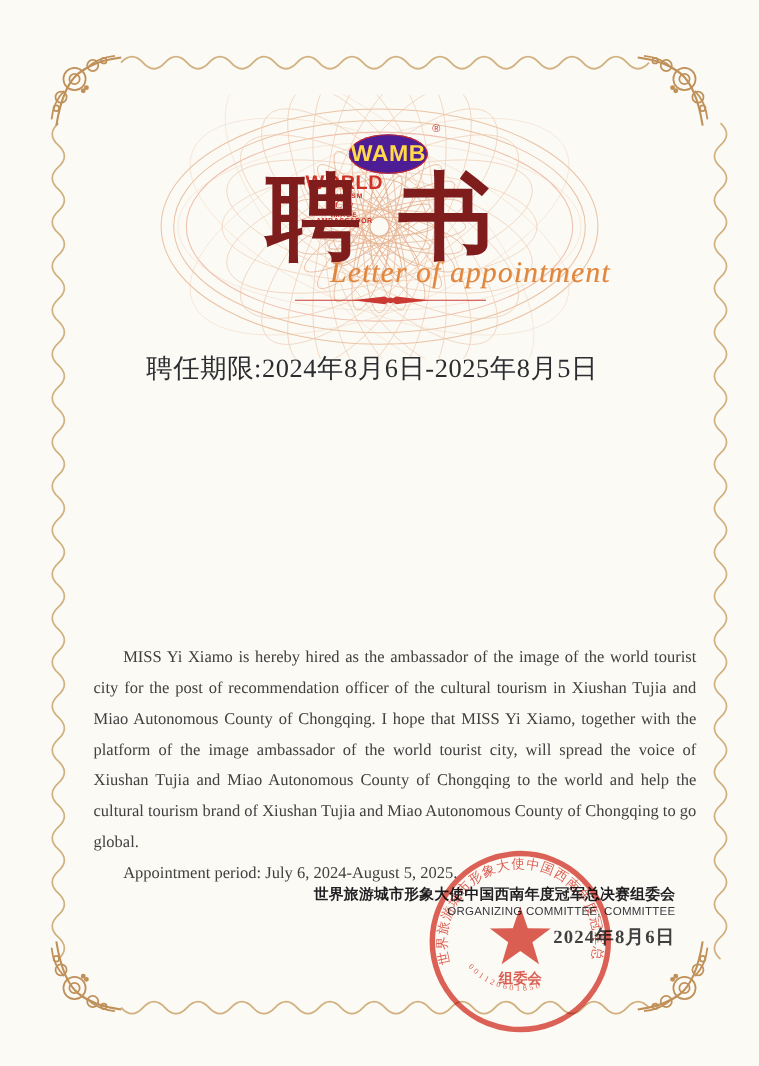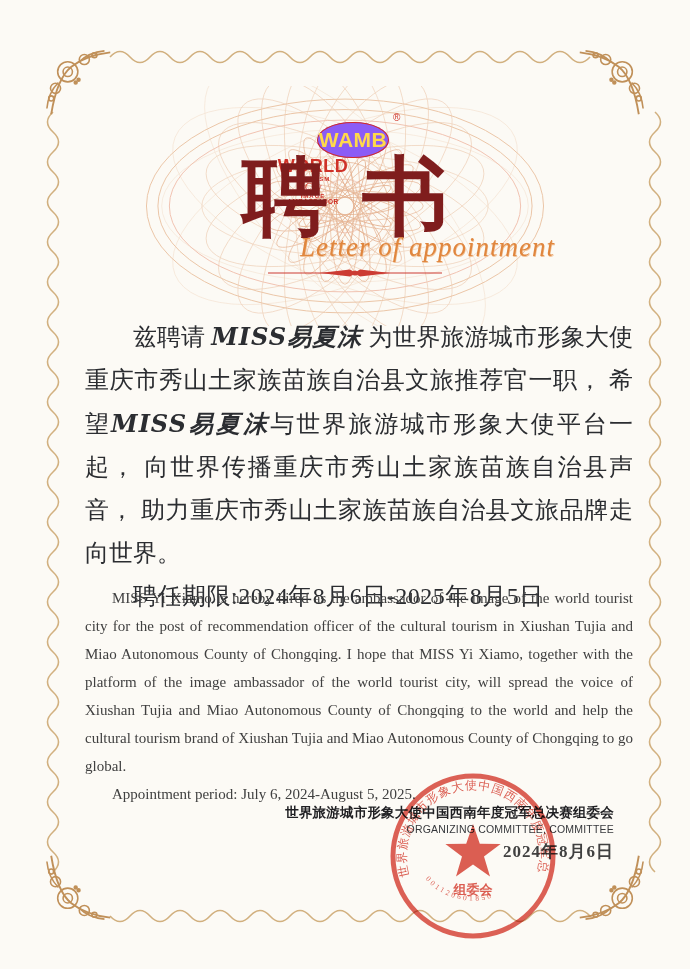--- a/index.html
+++ b/index.html
@@ -15,21 +15,21 @@
   .emblem { position:absolute; left:135px; top:86px; width:420px; height:240px; }
   .guilloche { position:absolute; left:0; top:0; }
   .logo-stack { position:absolute; left:142px; top:30px; width:72px; text-align:center;
                 color:#cf3128; line-height:1.05; font-family:"Liberation Sans", sans-serif; }
   .logo-w1 { font-size:18px; font-weight:bold; letter-spacing:.5px;margin-top:41px; }
   .logo-w2 { font-size:6px; font-weight:bold; letter-spacing:1px; }
   .logo-w3 { font-size:10px; font-style:italic; font-family:"Liberation Serif", serif; }
   .logo-w4 { font-size:6px; font-weight:bold; letter-spacing:1px; }
   .logo-w5 { font-size:6.5px; font-weight:bold; letter-spacing:.4px; }
   .wamb { position:absolute; left:182px; top:36px; width:72px; height:36px;
-          background:#8b5cf6; border-radius:50%; display:flex; align-items:center; justify-content:center;
+          background:#4c1d95; border-radius:50%; display:flex; align-items:center; justify-content:center;
           color:#ffd94a; font-family:"Liberation Sans", sans-serif; font-weight:bold;
           font-size:21px; letter-spacing:.5px; box-shadow:0 0 0 1px #d32b27 inset; }
   .reg { position:absolute; left:258px; top:26px; color:#cf3128; font-size:10px;
          font-family:"Liberation Sans", sans-serif; }
   .title { position:absolute; left:0; width:100%; top:64px; margin:0; text-align:center;
            color:#7f1d1d; font-size:86px; line-height:1.1; font-weight:bold;
            letter-spacing:34px; text-indent:34px; font-family:"Liberation Serif", serif; }
   .subtitle { position:absolute; left:0; width:100%; top:146px; text-align:right;
               font-style:italic; font-size:27px; color:#e0863e;
               text-shadow:.5px .5px 0 #f2c49a; letter-spacing:1px; }
@@ -168,21 +168,20 @@
 
     <svg class="divider" width="174" height="14" viewBox="0 0 174 14" aria-hidden="true">
       <line x1="0" y1="7" x2="174" y2="7" stroke="#cc3b33" stroke-width="1"></line>
       <path d="M52,7 L82,3.5 88,7 82,10.5 Z" fill="#cc3b33"></path>
       <path d="M122,7 L92,3.5 86,7 92,10.5 Z" fill="#cc3b33"></path>
       <circle cx="87" cy="7" r="2.6" fill="#cc3b33"></circle>
     </svg>
   </div>
 
   <div class="body-cn">
-    <p><span>兹聘请 </span><span class="cn-name">MISS易夏沫</span><span> 为世界旅游城市形象大使重庆市秀山土家族苗族自治县文旅推荐官一职， 希望</span><span class="cn-name">MISS易夏沫</span><span>与世界旅游城市形象大使平台一起， 向世界传播重庆市秀山土家族苗族自治县声音， 助力重庆市秀山土家族苗族自治县文旅品牌走向世界。</span></p>
     <p class="period-cn">聘任期限:2024年8月6日-2025年8月5日</p>
   </div>
 
   <div class="body-en">
     <p>MISS Yi Xiamo is hereby hired as the ambassador of the image of the world tourist city for the post of recommendation officer of the cultural tourism in Xiushan Tujia and Miao Autonomous County of Chongqing. I hope that MISS Yi Xiamo, together with the platform of the image ambassador of the world tourist city, will spread the voice of Xiushan Tujia and Miao Autonomous County of Chongqing to the world and help the cultural tourism brand of Xiushan Tujia and Miao Autonomous County of Chongqing to go global.</p>
     <p>Appointment period: July 6, 2024-August 5, 2025.</p>
   </div>
 
   <div class="signature">
     <div class="sig-cn">世界旅游城市形象大使中国西南年度冠军总决赛组委会</div>

